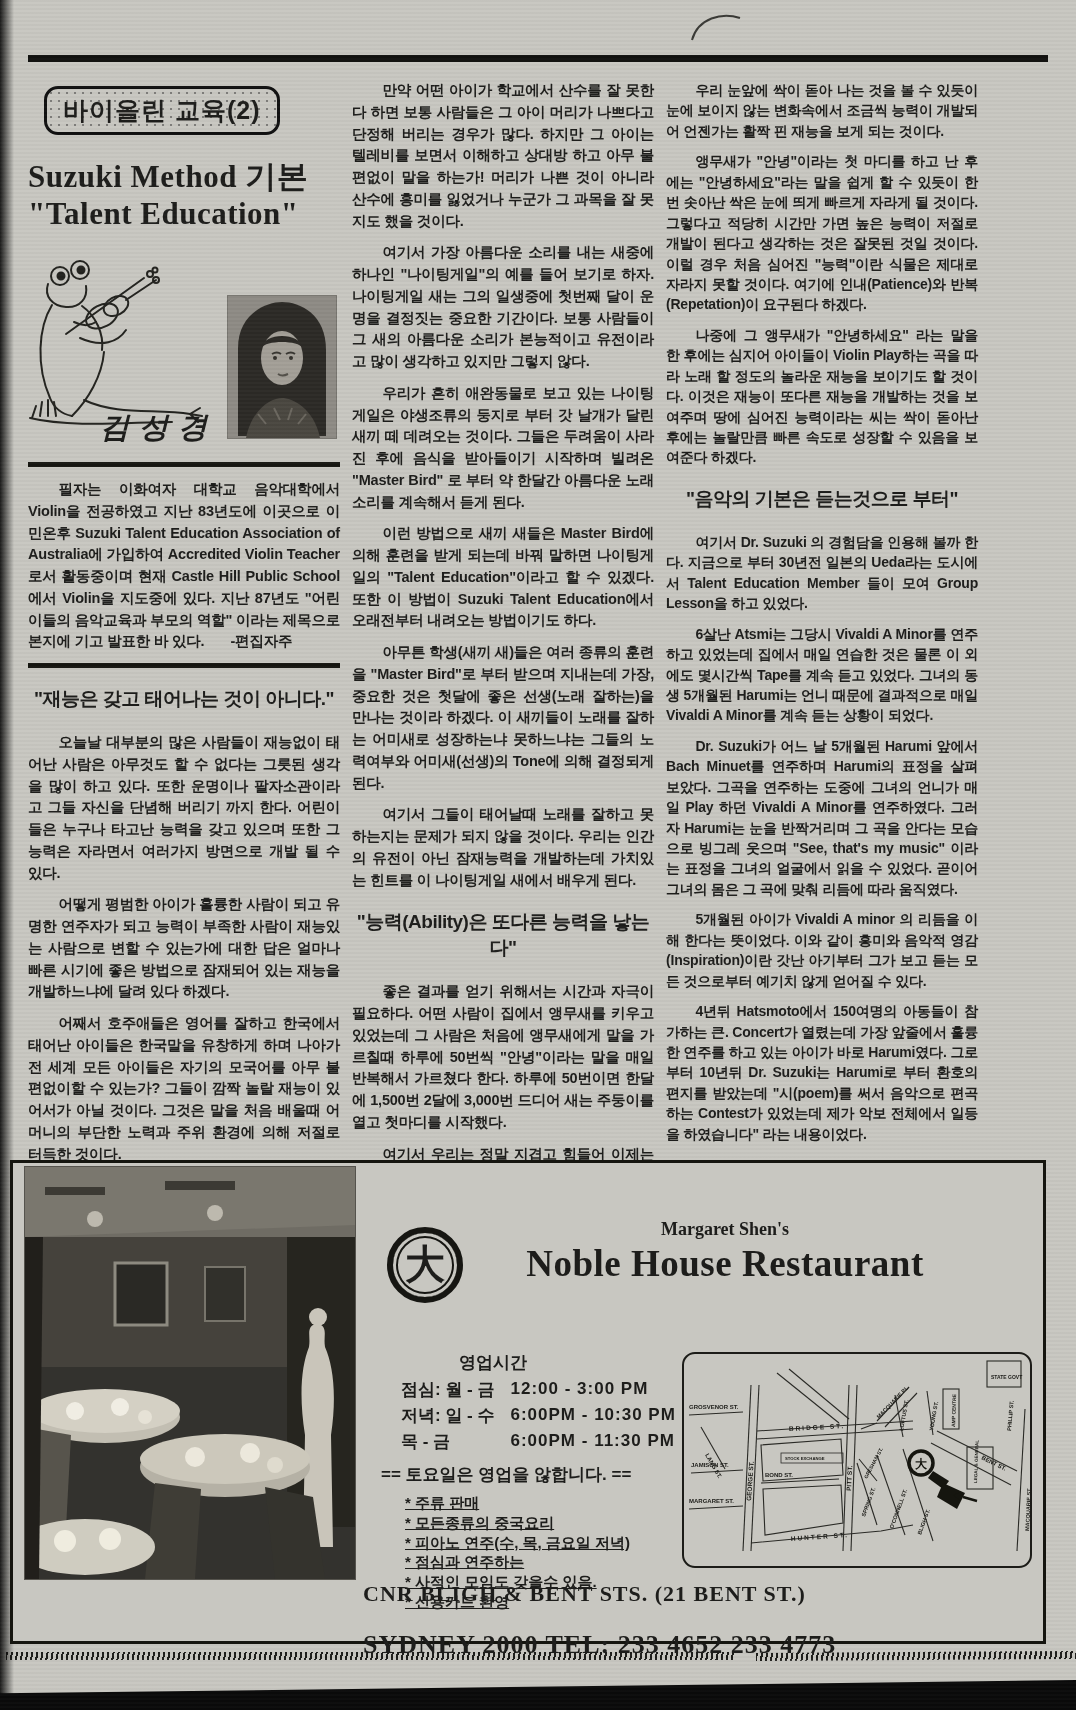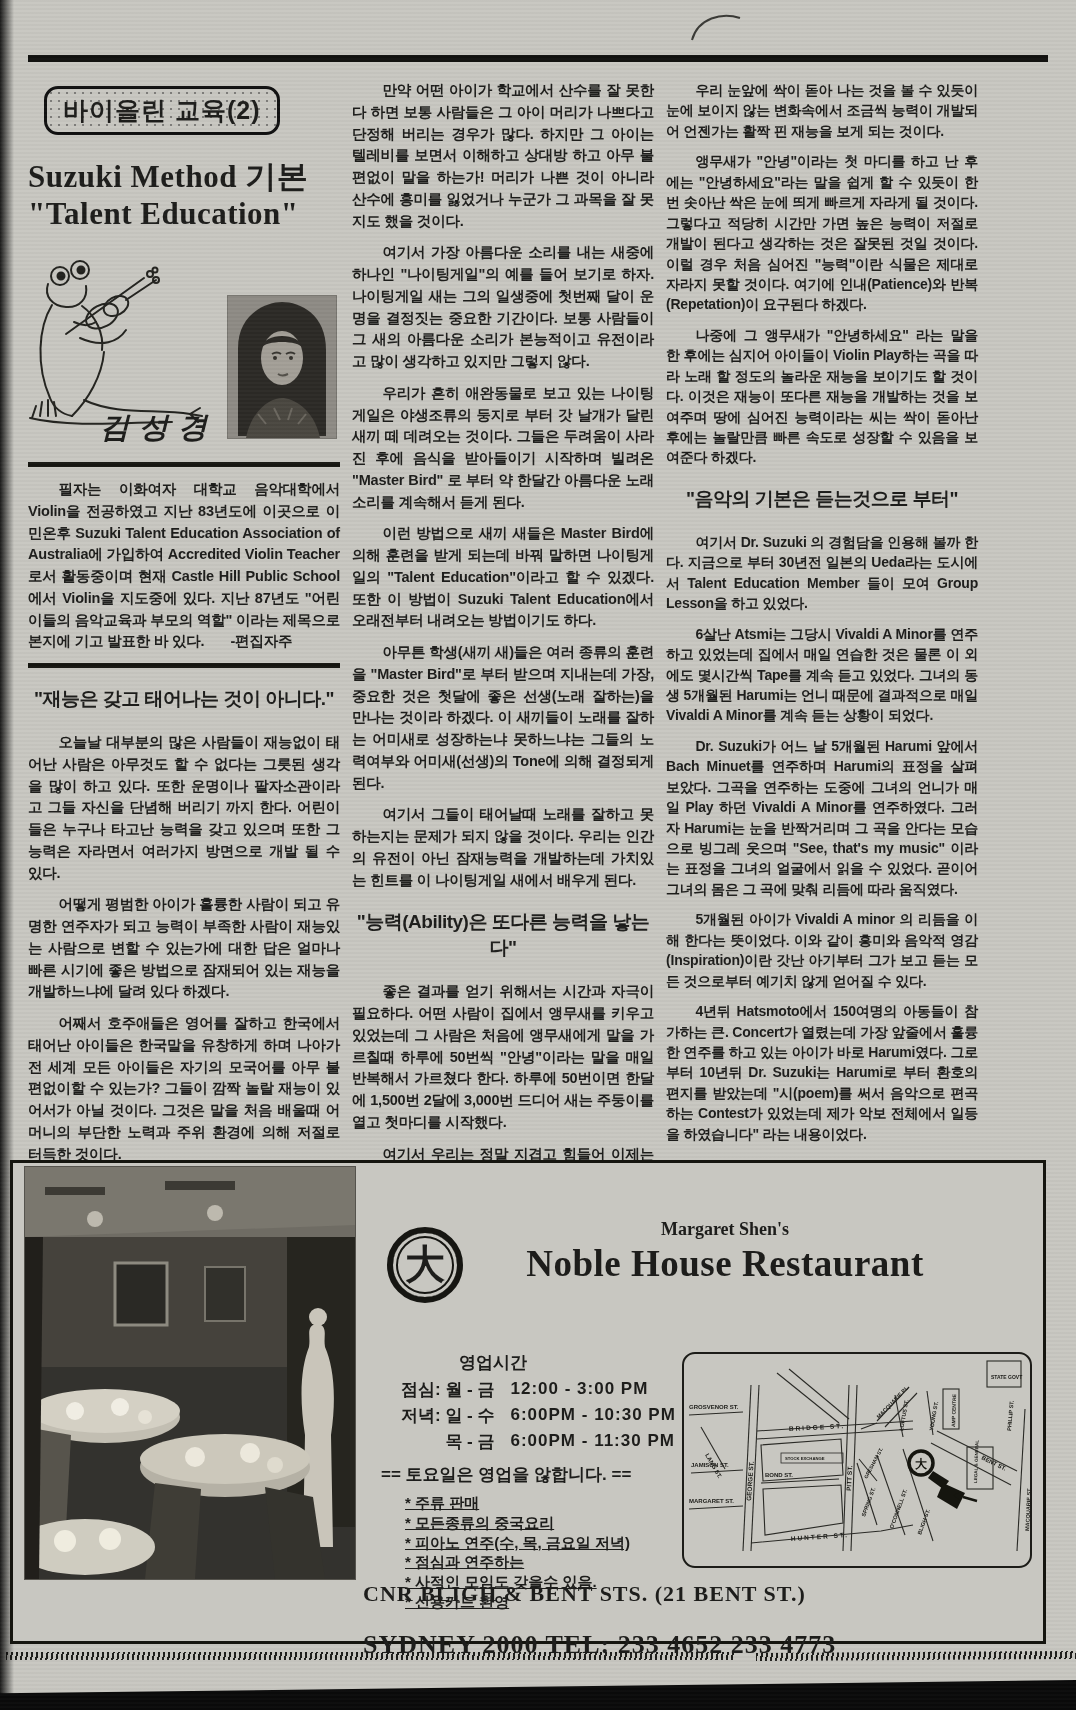--- a/index.html
+++ b/index.html
@@ -217,21 +217,21 @@
         <tbody>
             <tr>
           <td>점심: 월 - 금</td>
           <td class="t">12:00 - 3:00 PM</td>
         </tr>
         <tr>
           <td>저녁: 일 - 수</td>
           <td class="t">6:00PM - 10:30 PM</td>
         </tr>
         <tr>
-          <td style="text-align:right">목 - 금</td>
+          <td style="">목 - 금</td>
           <td class="t">6:00PM - 11:30 PM</td>
         </tr>
       </tbody>
         </table>
     </div>
 
     <div class="ad-sat">== 토요일은 영업을 않합니다. ==</div>
 
     <ul class="ad-features">
       <li>주류 판매</li>

